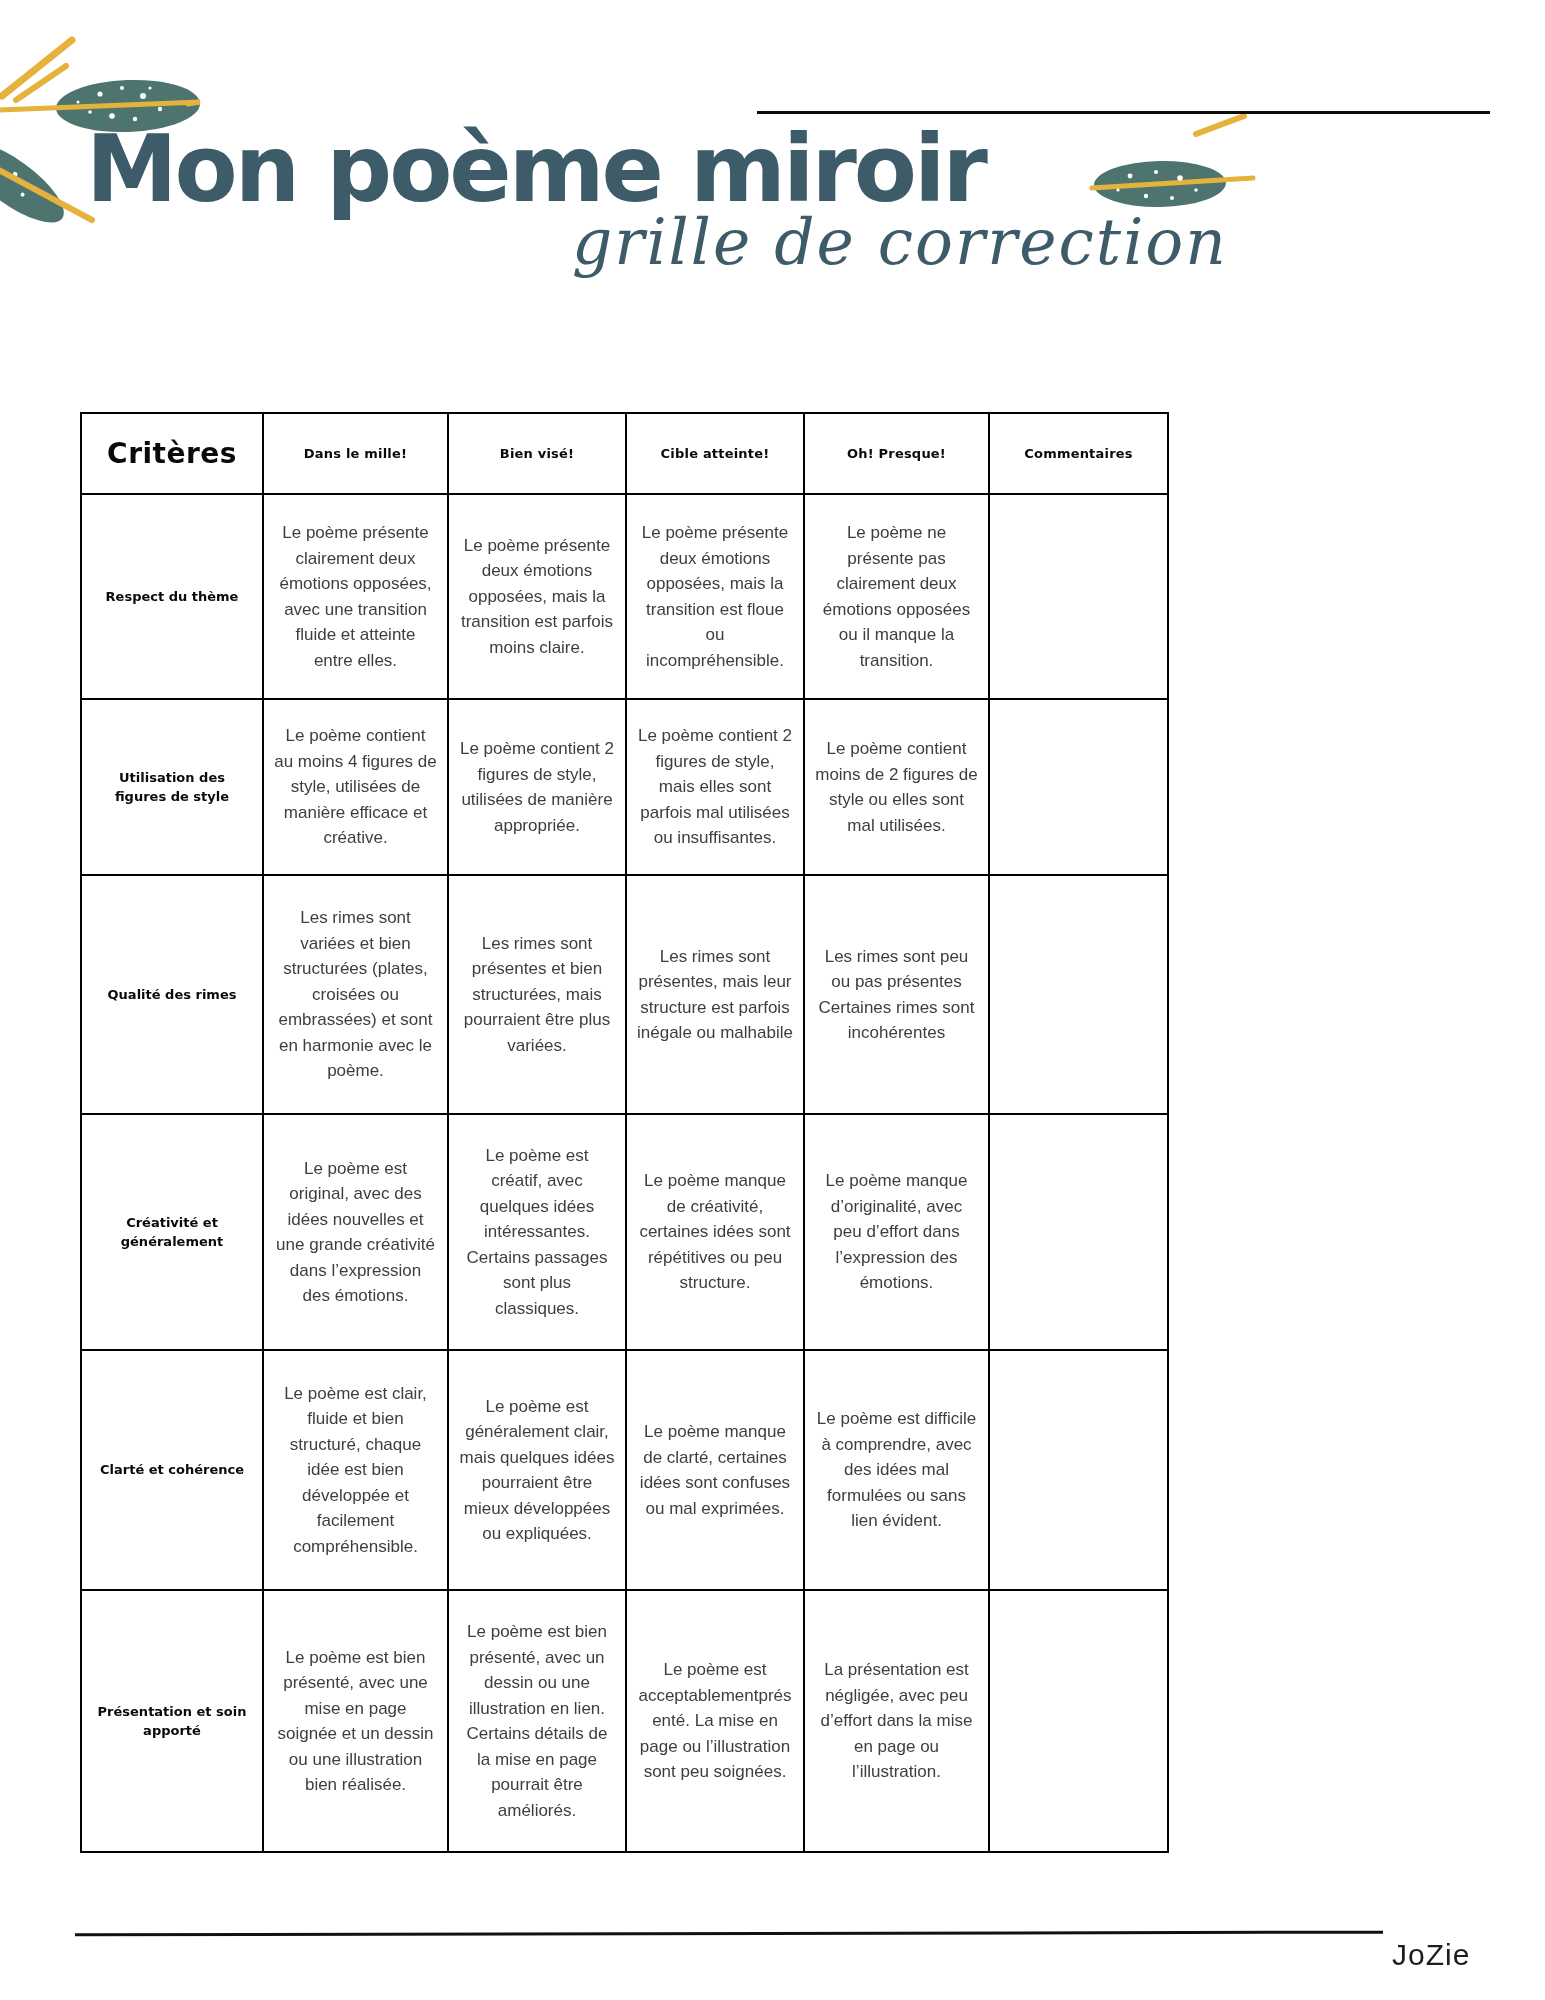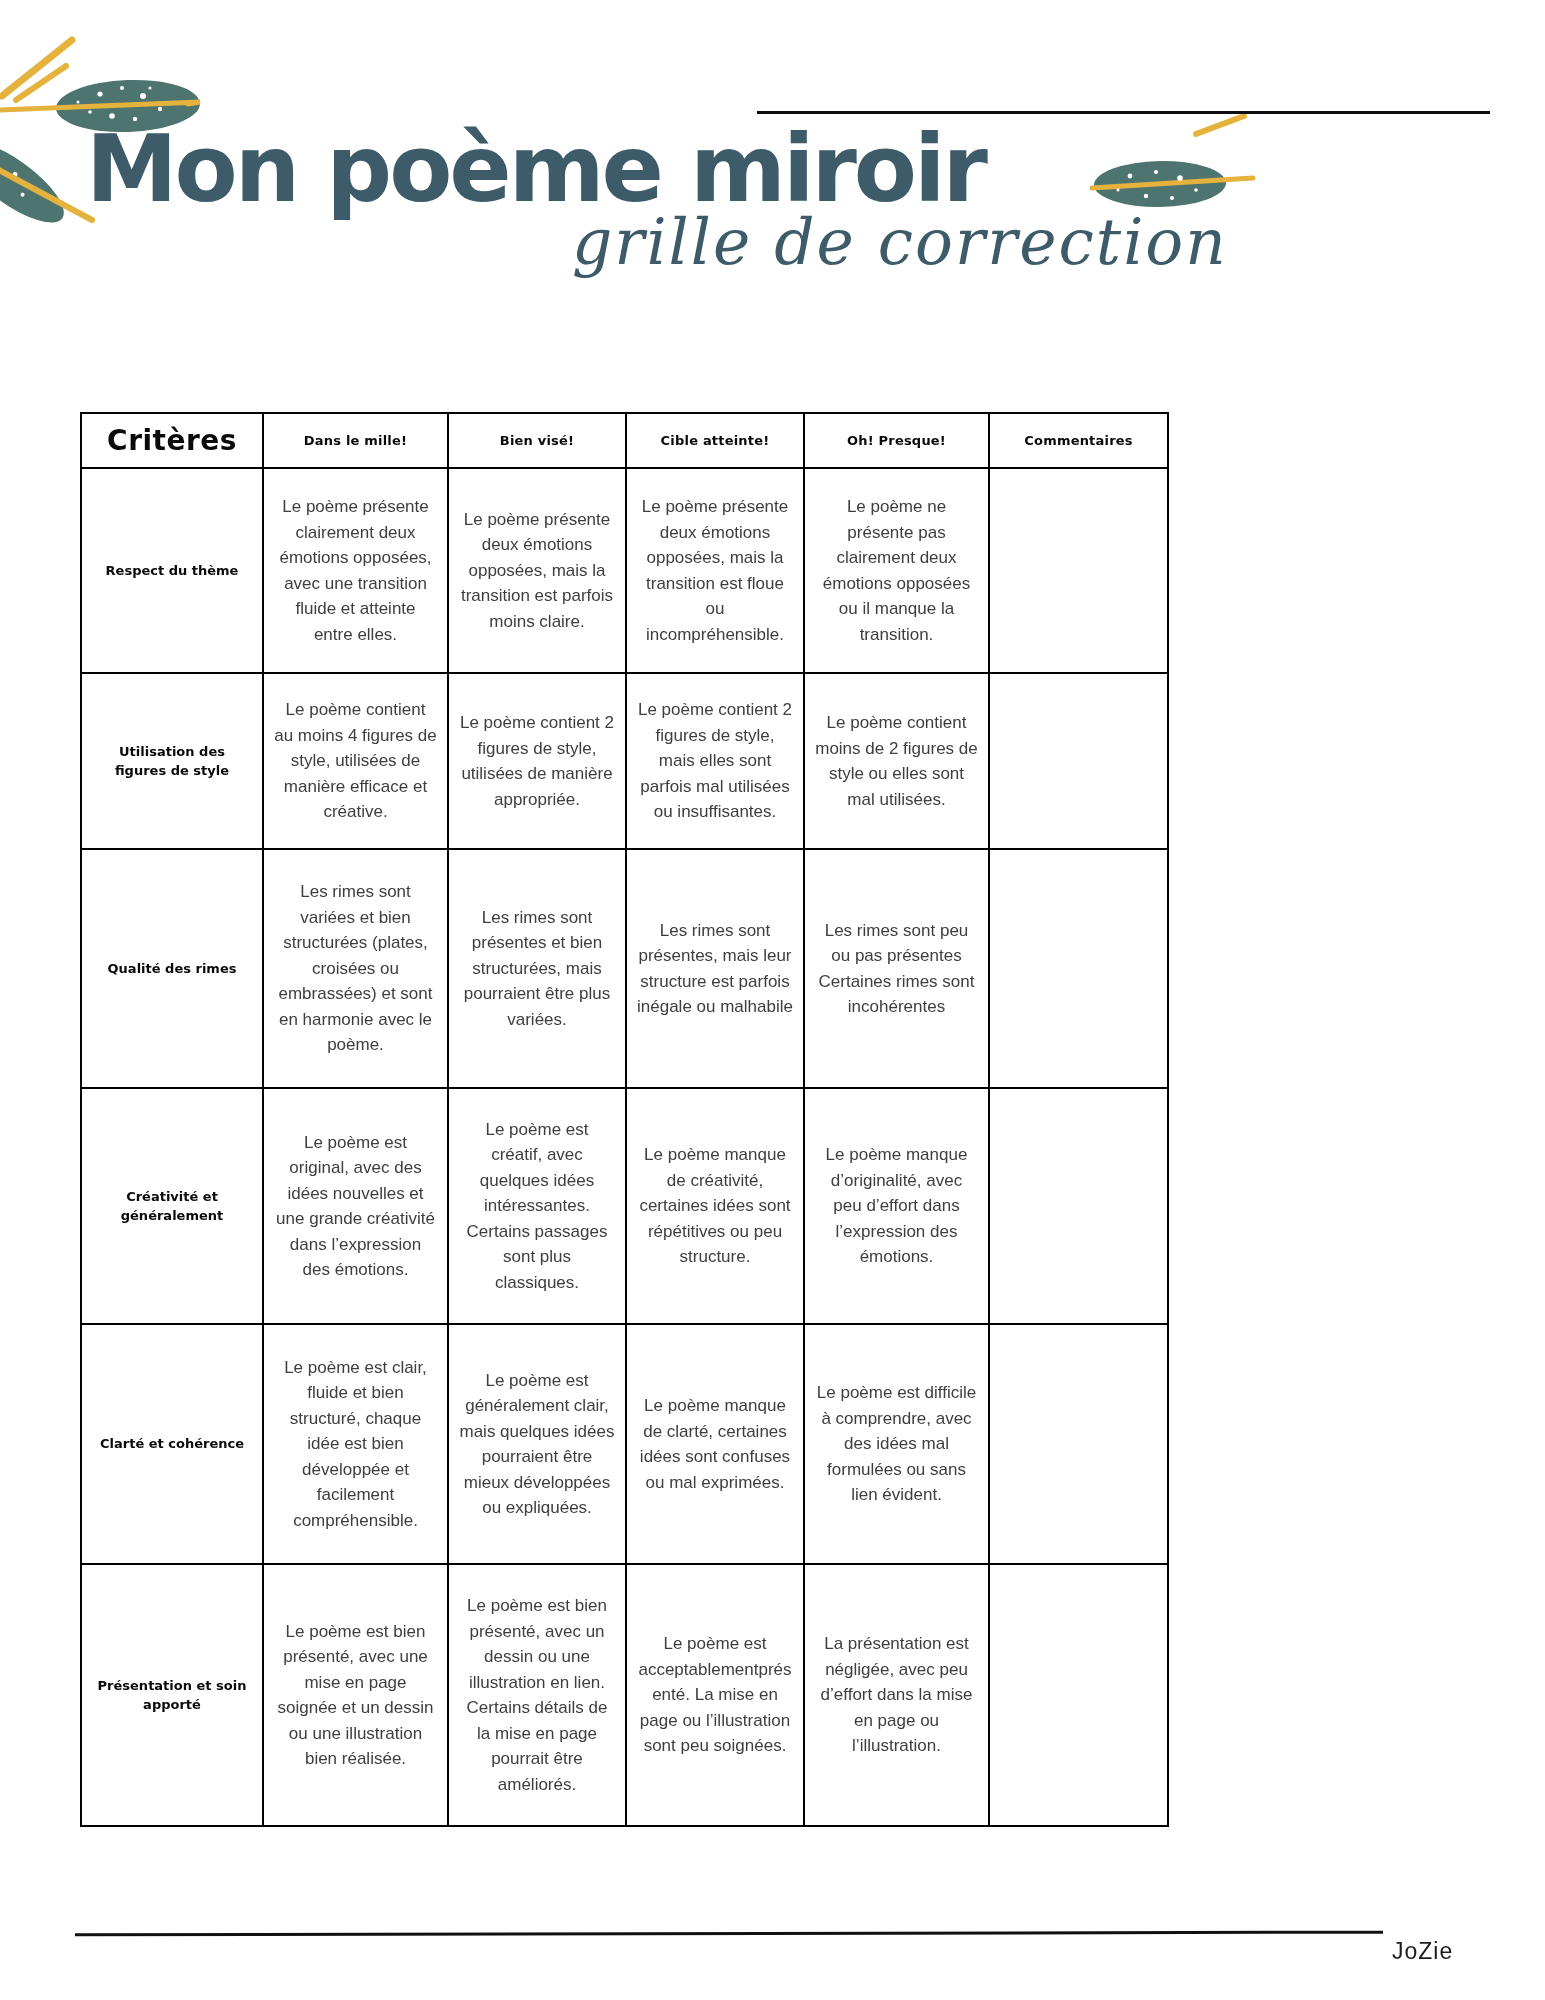--- a/index.html
+++ b/index.html
@@ -60,21 +60,21 @@
     border-collapse: collapse;
     table-layout: fixed;
   }
   .rubric th, .rubric td {
     border: 2px solid #000000;
     text-align: center;
     vertical-align: middle;
     padding: 6px 10px;
     overflow-wrap: anywhere;
   }
-  .rubric thead tr { height: 55px; }
+  .rubric thead tr { height: 81px; }
   .rubric tr.r0 { height: 205px; }
   .rubric tr.r1 { height: 176px; }
   .rubric tr.r2 { height: 239px; }
   .rubric tr.r3 { height: 236px; }
   .rubric tr.r4 { height: 240px; }
   .rubric tr.r5 { height: 262px; }
 
   .rubric th {
     font-family: "DejaVu Sans", sans-serif;
     font-weight: bold;
@@ -94,21 +94,21 @@
   .rubric td.level {
     font-size: 17px;
     color: #3e3e3e;
     line-height: 1.5;
   }
   .rubric td.comment { background: #ffffff; }
 
   .credit {
     position: absolute;
     left: 1392px; top: 1938px;
-    font-size: 23px;
+    font-size: 30px;
     letter-spacing: 1px;
     color: #1d1d1d;
     font-family: "Liberation Sans", sans-serif;
   }
 </style>
 </head>
 <body>
 
 <svg class="deco deco-top-left" width="250" height="215" viewBox="0 0 250 215" aria-hidden="true">
   <path d="M2 82 L72 26" stroke="#e5b23d" stroke-width="7" stroke-linecap="round" fill="none"></path>

